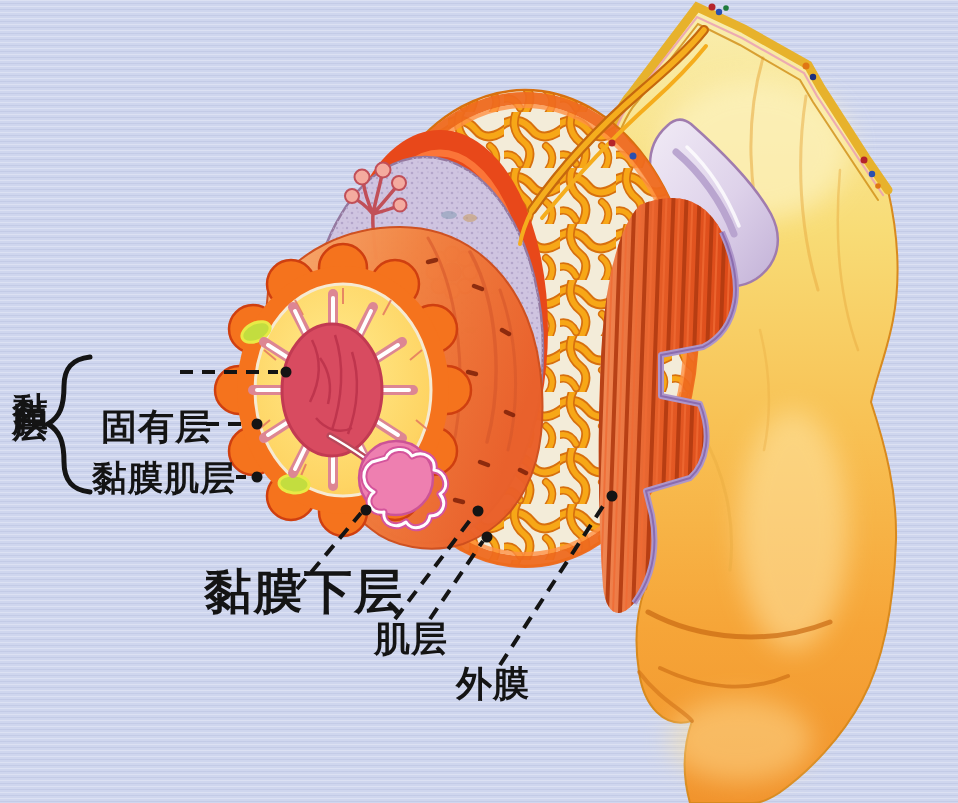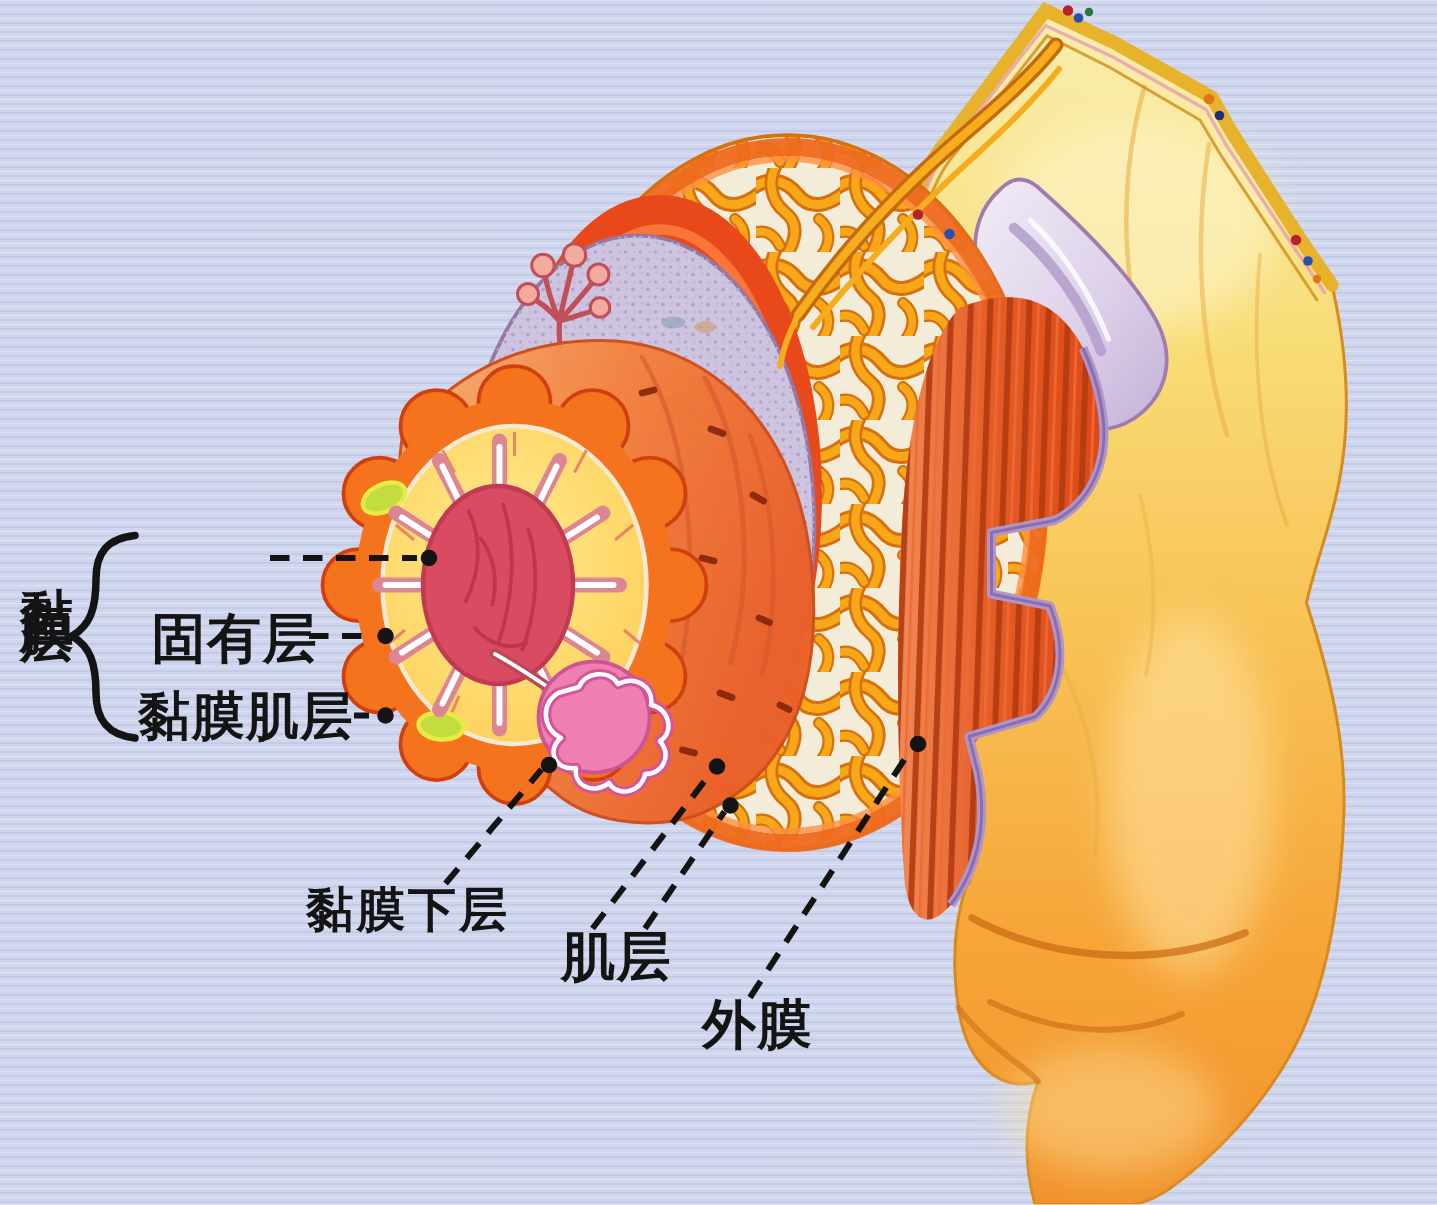--- a/index.html
+++ b/index.html
@@ -353,17 +353,17 @@
     <circle cx="478" cy="511" r="5.5"></circle>
         <circle cx="487" cy="537" r="5.5"></circle>
     <circle cx="612" cy="496" r="5.5"></circle>
   </g>
   <path d="M 90,357 C 72,359 64,368 64,386 C 64,406 60,417 48,424 C 60,431 64,442 64,462 C 64,480 72,490 90,492" fill="none" stroke="#141414" stroke-width="5" stroke-linecap="round"></path>
 </svg>
 
 <div class="lbl lbl-vert" style="left:13px;top:362px;font-size:36px;">黏膜层</div>
 <div class="lbl" style="left:101px;top:406px;font-size:36px;">固有层</div>
 <div class="lbl" style="left:92px;top:458px;font-size:35px;">黏膜肌层</div>
-<div class="lbl" style="left:204px;top:588px;font-size:32px;letter-spacing:2px;">黏膜下层</div>
+<div class="lbl" style="left:204px;top:564px;font-size:48px;letter-spacing:2px;">黏膜下层</div>
 <div class="lbl" style="left:374px;top:618px;font-size:36px;">肌层</div>
-<div class="lbl" style="left:456px;top:663px;font-size:36px;margin-left:12px;">外膜</div>
+<div class="lbl" style="left:456px;top:663px;font-size:36px;">外膜</div>
 
 </div>
 
 </body></html>

